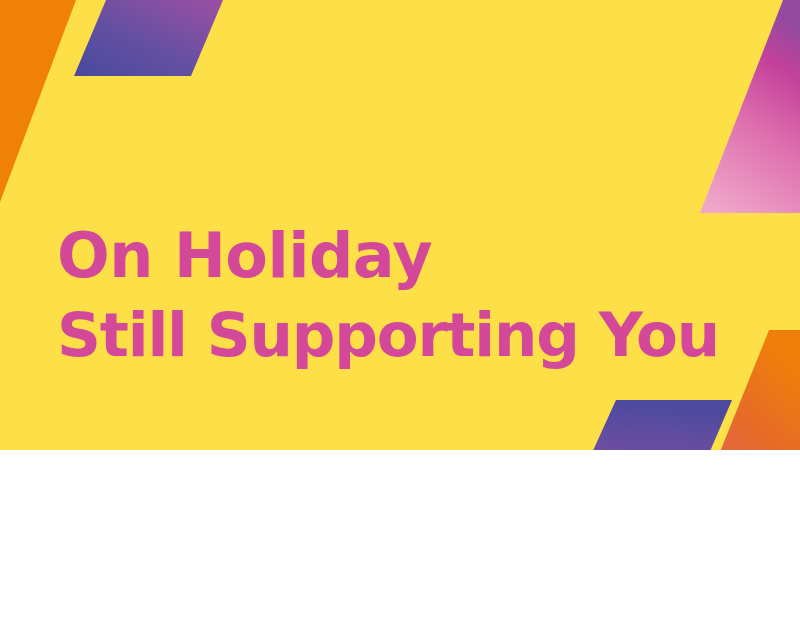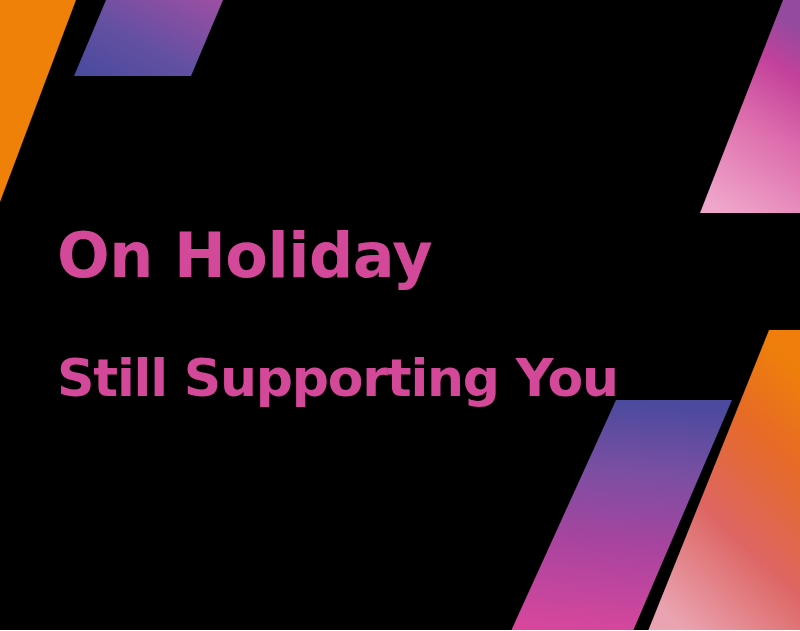--- a/index.html
+++ b/index.html
@@ -6,22 +6,22 @@
     margin: 0;
     padding: 0;
     background: #ffffff;
   }
   body {
     font-family: "Liberation Sans", sans-serif;
   }
   #canvas {
     position: relative;
     width: 800px;
-    height: 630px;
-    background: #000000;
+    height: 450px;
+    background: #fde047;
     overflow: hidden;
   }
   #decor-layer {
     position: absolute;
     left: 0;
     top: 0;
     width: 800px;
     height: 631px;
   }
   #headline-block {
@@ -33,23 +33,22 @@
   .headline-line {
     font-family: "DejaVu Sans", "Liberation Sans", sans-serif;
     font-weight: bold;
     font-size: 62px;
     line-height: 79px;
     letter-spacing: -0.5px;
     color: #d4489a;
     white-space: nowrap;
   }
   #headline-line-2 {
-    font-size: 52px;
+    font-size: 61px;
     letter-spacing: -1.2px;
-    margin-top: 44px;
   }
 </style>
 </head>
 <body>
 
 <div id="canvas">
 
   <svg id="decor-layer" viewBox="0 0 800 631" width="800" height="631" xmlns="http://www.w3.org/2000/svg" aria-hidden="true">
     <defs>
       <linearGradient id="gradTopPurple" x1="0" y1="1" x2="1" y2="0">

